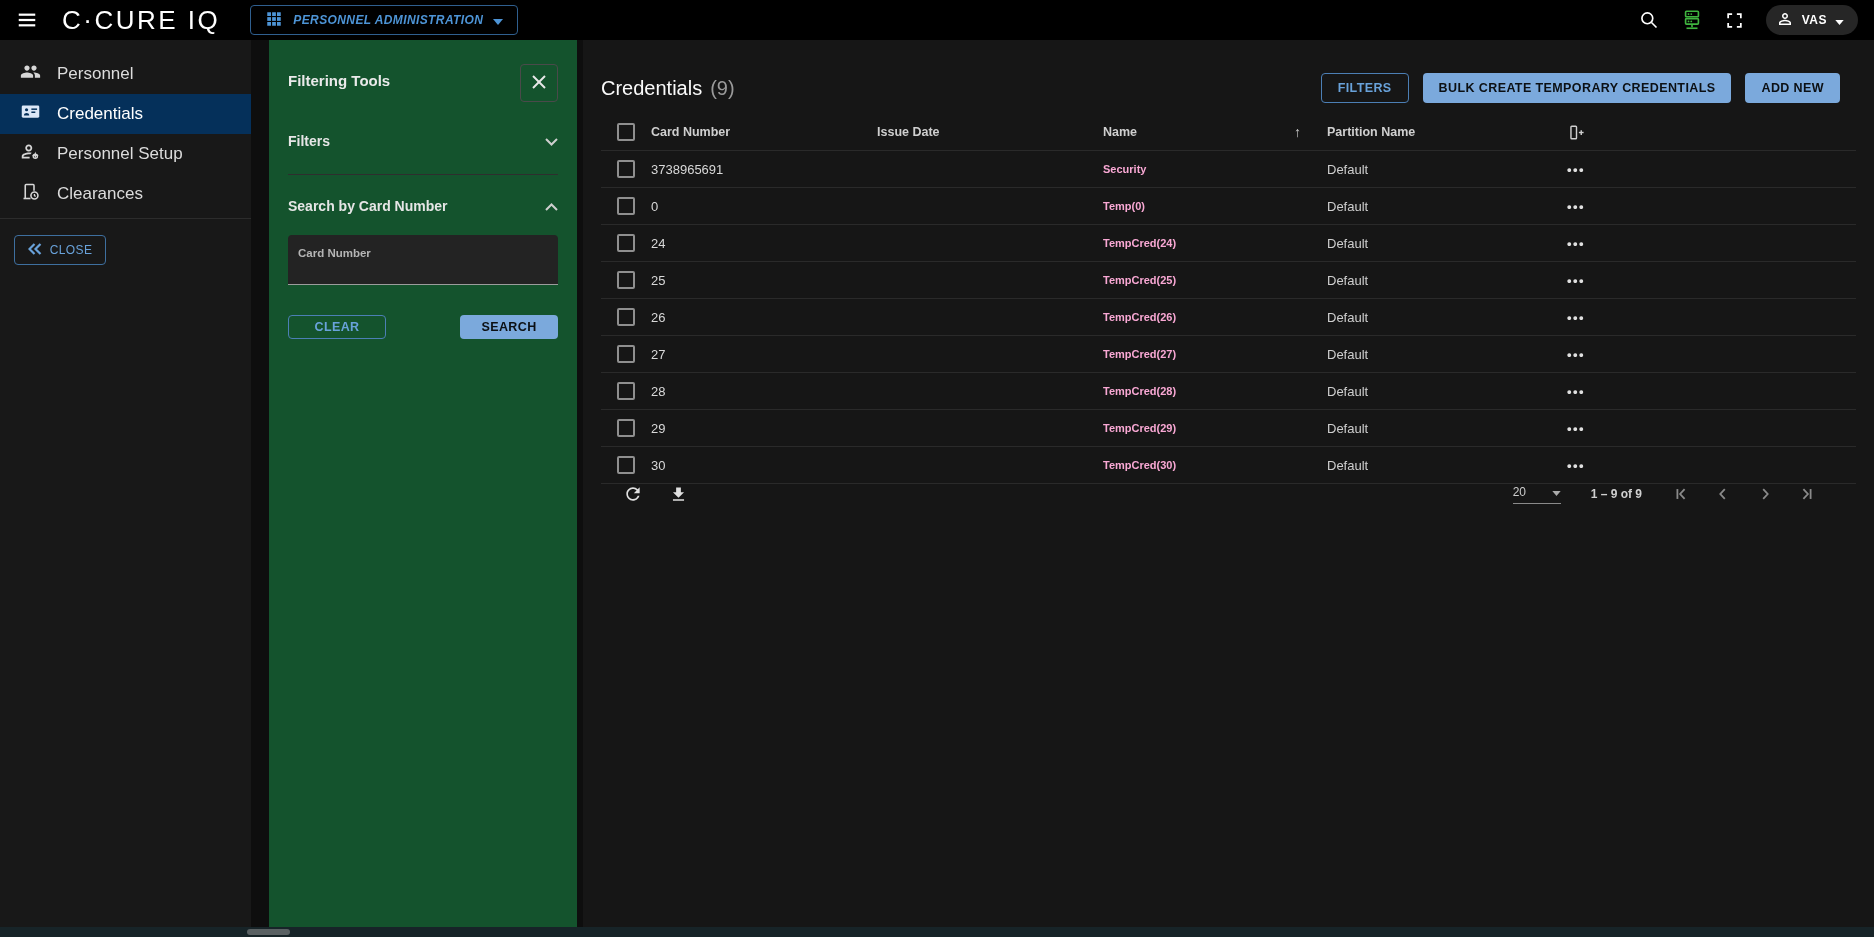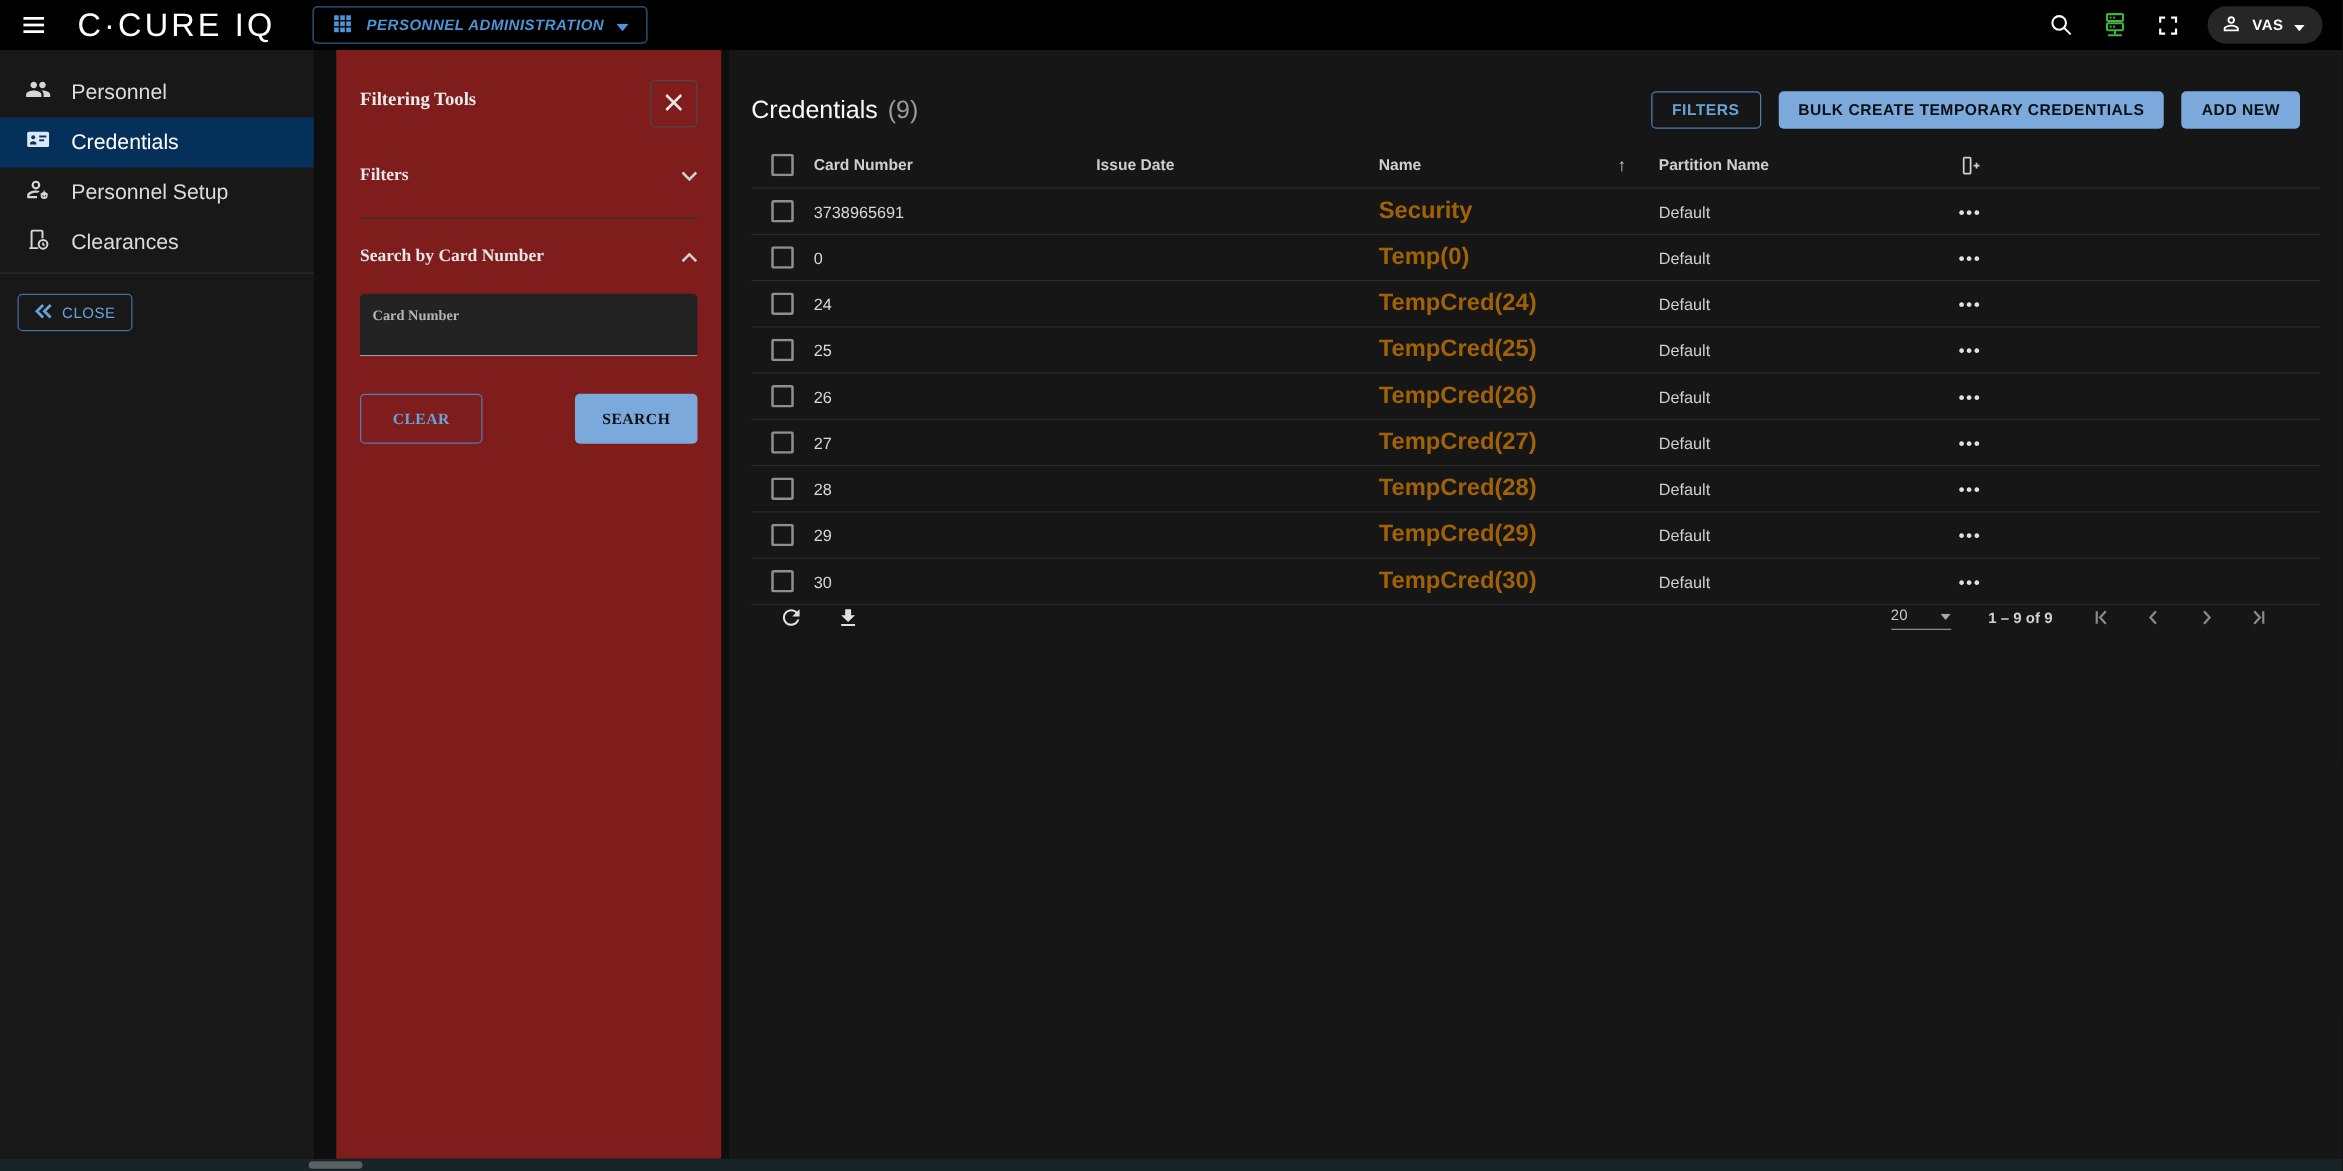--- a/index.html
+++ b/index.html
@@ -27,37 +27,37 @@
   .nav-item { height:40px; display:flex; align-items:center; gap:16px; padding-left:20px;
     font-size:17px; color:#dcdcdc; cursor:pointer; }
   .nav-item.active { background:#05305a; color:#fff; }
   .nav-item svg { flex-shrink:0; }
   .side-divider { height:1px; background:#2c2c2c; margin-top:4px; }
   .close-btn { margin:16px 0 0 14px; width:92px; height:30px; display:flex; align-items:center; justify-content:center;
     gap:8px; border:1px solid #3e6f9f; border-radius:4px; background:transparent; color:#69a2da;
     font-size:12px; font-weight:400; letter-spacing:.4px; cursor:pointer; }
 
   
-  .filter-panel { width:308px; background:#7f1d1d; margin:0 6px 0 18px; padding:0 19px; flex-shrink:0;font-family:Liberation Serif, serif; }
+  .filter-panel { width:308px; background:#14532d; margin:0 6px 0 18px; padding:0 19px; flex-shrink:0; }
   .fp-header { padding-top:24px; display:flex; align-items:flex-start; justify-content:space-between; }
   .fp-title { font-size:15px; font-weight:700; color:#eaeaea; padding-top:8px; }
   .fp-close { width:38px; height:38px; border:1px solid #4a4a4a; border-radius:4px; background:transparent;
     display:flex; align-items:center; justify-content:center; cursor:pointer; }
   .fp-section { display:flex; align-items:center; justify-content:space-between; cursor:pointer; }
   .fp-section .sec-label { font-size:14px; font-weight:700; color:#e6e6e6; }
   .fp-filters { margin-top:30px; }
   .fp-divider { height:1px; background:#2e2e2e; margin-top:24px; }
   .fp-search { margin-top:22px; }
   .text-field { margin-top:20px; height:50px; background:#232323; border-radius:4px 4px 0 0;
     border-bottom:1px solid #9c9c9c; position:relative; }
   .text-field .float-label { position:absolute; top:12px; left:10px; font-size:11.5px; color:#b5b5b5; font-weight:700; }
   .text-field input { position:absolute; left:10px; right:10px; bottom:4px; height:22px; background:transparent;
     border:none; outline:none; color:#e8e8e8; font-size:13px; font-family:inherit; }
   .fp-actions { margin-top:30px; display:flex; justify-content:space-between; }
-  .btn { height:40px; border-radius:4px; font-size:12.5px; font-weight:700; letter-spacing:.4px;
+  .btn { height:24px; border-radius:4px; font-size:12.5px; font-weight:700; letter-spacing:.4px;
     font-family:inherit; cursor:pointer; }
   .btn-outline { background:transparent; border:1px solid #4c7fb5; color:#69a2da; }
   .btn-fill { background:#7ba9dc; border:none; color:#0c1014; }
   .fp-actions .btn { width:98px; }
 
   
   .main { flex:1; background:#161616; padding:0 18px; overflow:hidden; }
   .main-header { padding-top:30px; height:66px; display:flex; align-items:center; }
   .page-title { font-size:20px; font-weight:500; color:#fafafa; }
   .page-count { font-size:20px; color:#9a9a9a; margin-left:8px; font-weight:400; }
@@ -67,21 +67,21 @@
   
   .table { margin-top:8px; }
   .t-row, .t-head { display:grid; grid-template-columns:50px 226px 226px 224px 240px 1fr;
     align-items:center; border-bottom:1px solid #2a2a2a; height:37px; }
   .t-head { font-size:12.5px; font-weight:700; color:#cfcfcf; }
   .cell { overflow:hidden; white-space:nowrap; }
   .c-check { display:flex; justify-content:center; }
   .checkbox { width:18px; height:18px; border:2px solid #8f8f8f; border-radius:2px; display:inline-block; cursor:pointer; }
   .c-card { font-size:13px; color:#d8d8d8; }
   .c-issue { font-size:13px; color:#d8d8d8; }
-  .c-name { font-size:19px; font-weight:700; color:#a16207; }
+  .c-name { font-size:11px; font-weight:700; color:#f9a8d4; }
   .c-name-h { display:flex; align-items:center; }
   .sort-arrow { margin-left:auto; margin-right:26px; font-size:14px; color:#cfcfcf; font-weight:400; }
   .c-part { font-size:13px; color:#cfcfcf; }
   .c-actions { display:flex; align-items:center; }
   .ellipsis { background:none; border:none; color:#e0e0e0; font-size:13px; letter-spacing:1.5px;
     font-weight:700; cursor:pointer; padding:0; }
 
   
   .t-footer { height:56px; display:flex; align-items:flex-start; padding-left:22px; }
   .t-footer .left-icons { display:flex; gap:26px; align-items:center; }

